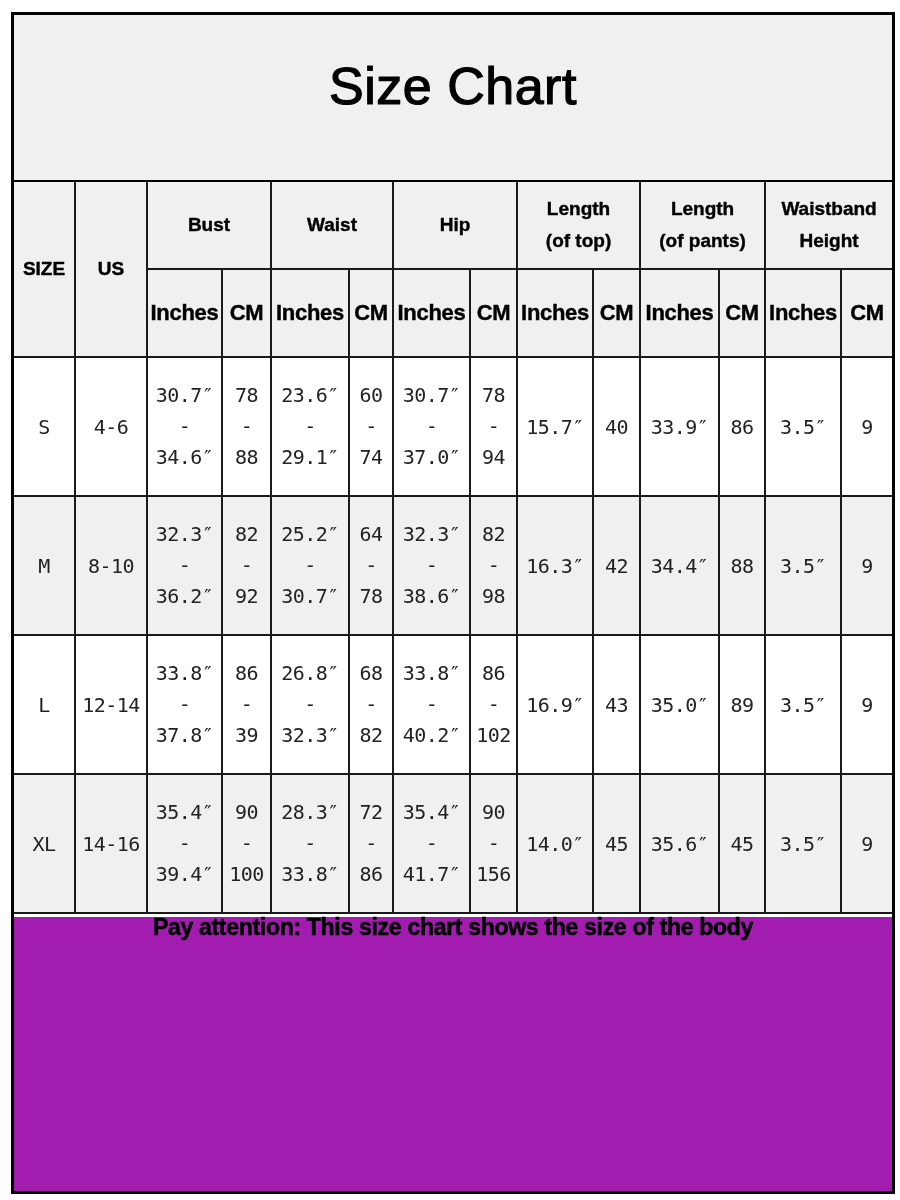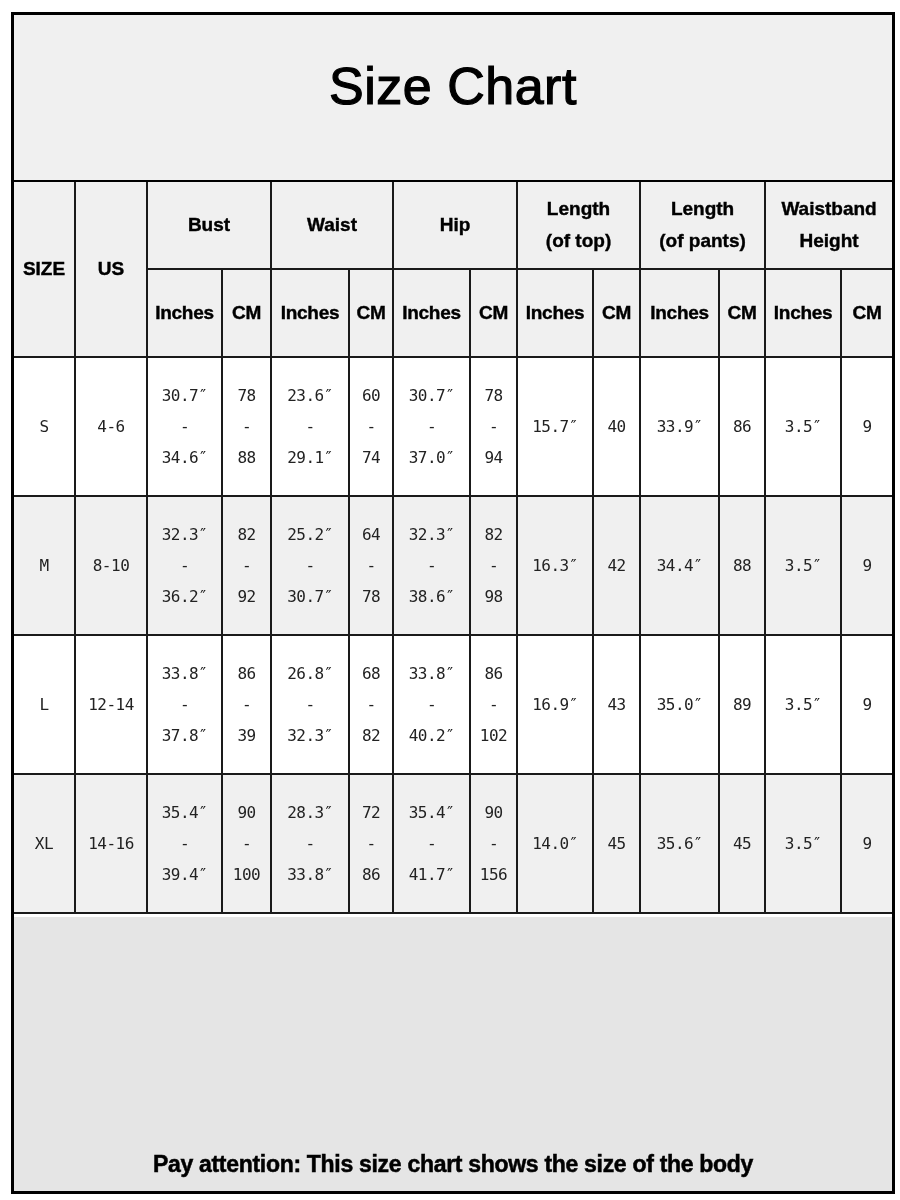--- a/index.html
+++ b/index.html
@@ -24,33 +24,33 @@
     }
     table.chart td, table.chart th {
       border: 2px solid #1a1a1a; padding: 0; text-align: center; vertical-align: middle;
       overflow: hidden; white-space: nowrap;
     }
     table.chart tr:first-child > * { border-top: none; }
     table.chart tr > *:first-child { border-left: none; }
     table.chart tr > *:last-child { border-right: none; }
     .hdr { background: #f0f0f0; font-family: "Liberation Sans", sans-serif; font-weight: 700;
       font-size: 19px; color: #000; line-height: 32px; -webkit-text-stroke: 0.4px #000; }
-    .hdr.sub { font-size: 19px; letter-spacing: -0.3px; }
+    .hdr.sub { font-size: 22px; letter-spacing: -0.3px; }
     .hdr .l2 { display: block; }
     tr.h1row { height: 87px; }
     tr.h2row { height: 88px; }
     tr.drow { height: 139px; }
     tr.drow.odd td { background: #ffffff; }
     tr.drow.even td { background: #f0f0f0; }
-    .cell { font-family: "DejaVu Sans Mono", "Liberation Mono", monospace; font-size: 16px;
+    .cell { font-family: "DejaVu Sans Mono", "Liberation Mono", monospace; font-size: 20px;
       color: #222; letter-spacing: -0.5px; }
     .range span { display: block; line-height: 31px; }
     .footer {
       position: absolute; left: 0; top: 902px; width: 878px; height: 274px;
-      background: #e5e5e5; display: flex; align-items: flex-end; justify-content: center;
+      background: #a21caf; display: flex; align-items: flex-start; justify-content: center;
       text-align: center;
     }
     .footer p {
       margin: 0; font-family: "Liberation Sans", sans-serif; font-weight: 700; font-size: 23px;
       line-height: 37px; color: #000; letter-spacing: -0.3px; -webkit-text-stroke: 0.5px #000;
       position: relative; top: -8px;
     }
     .footer .line { display: block; }
   </style>
 </head>

